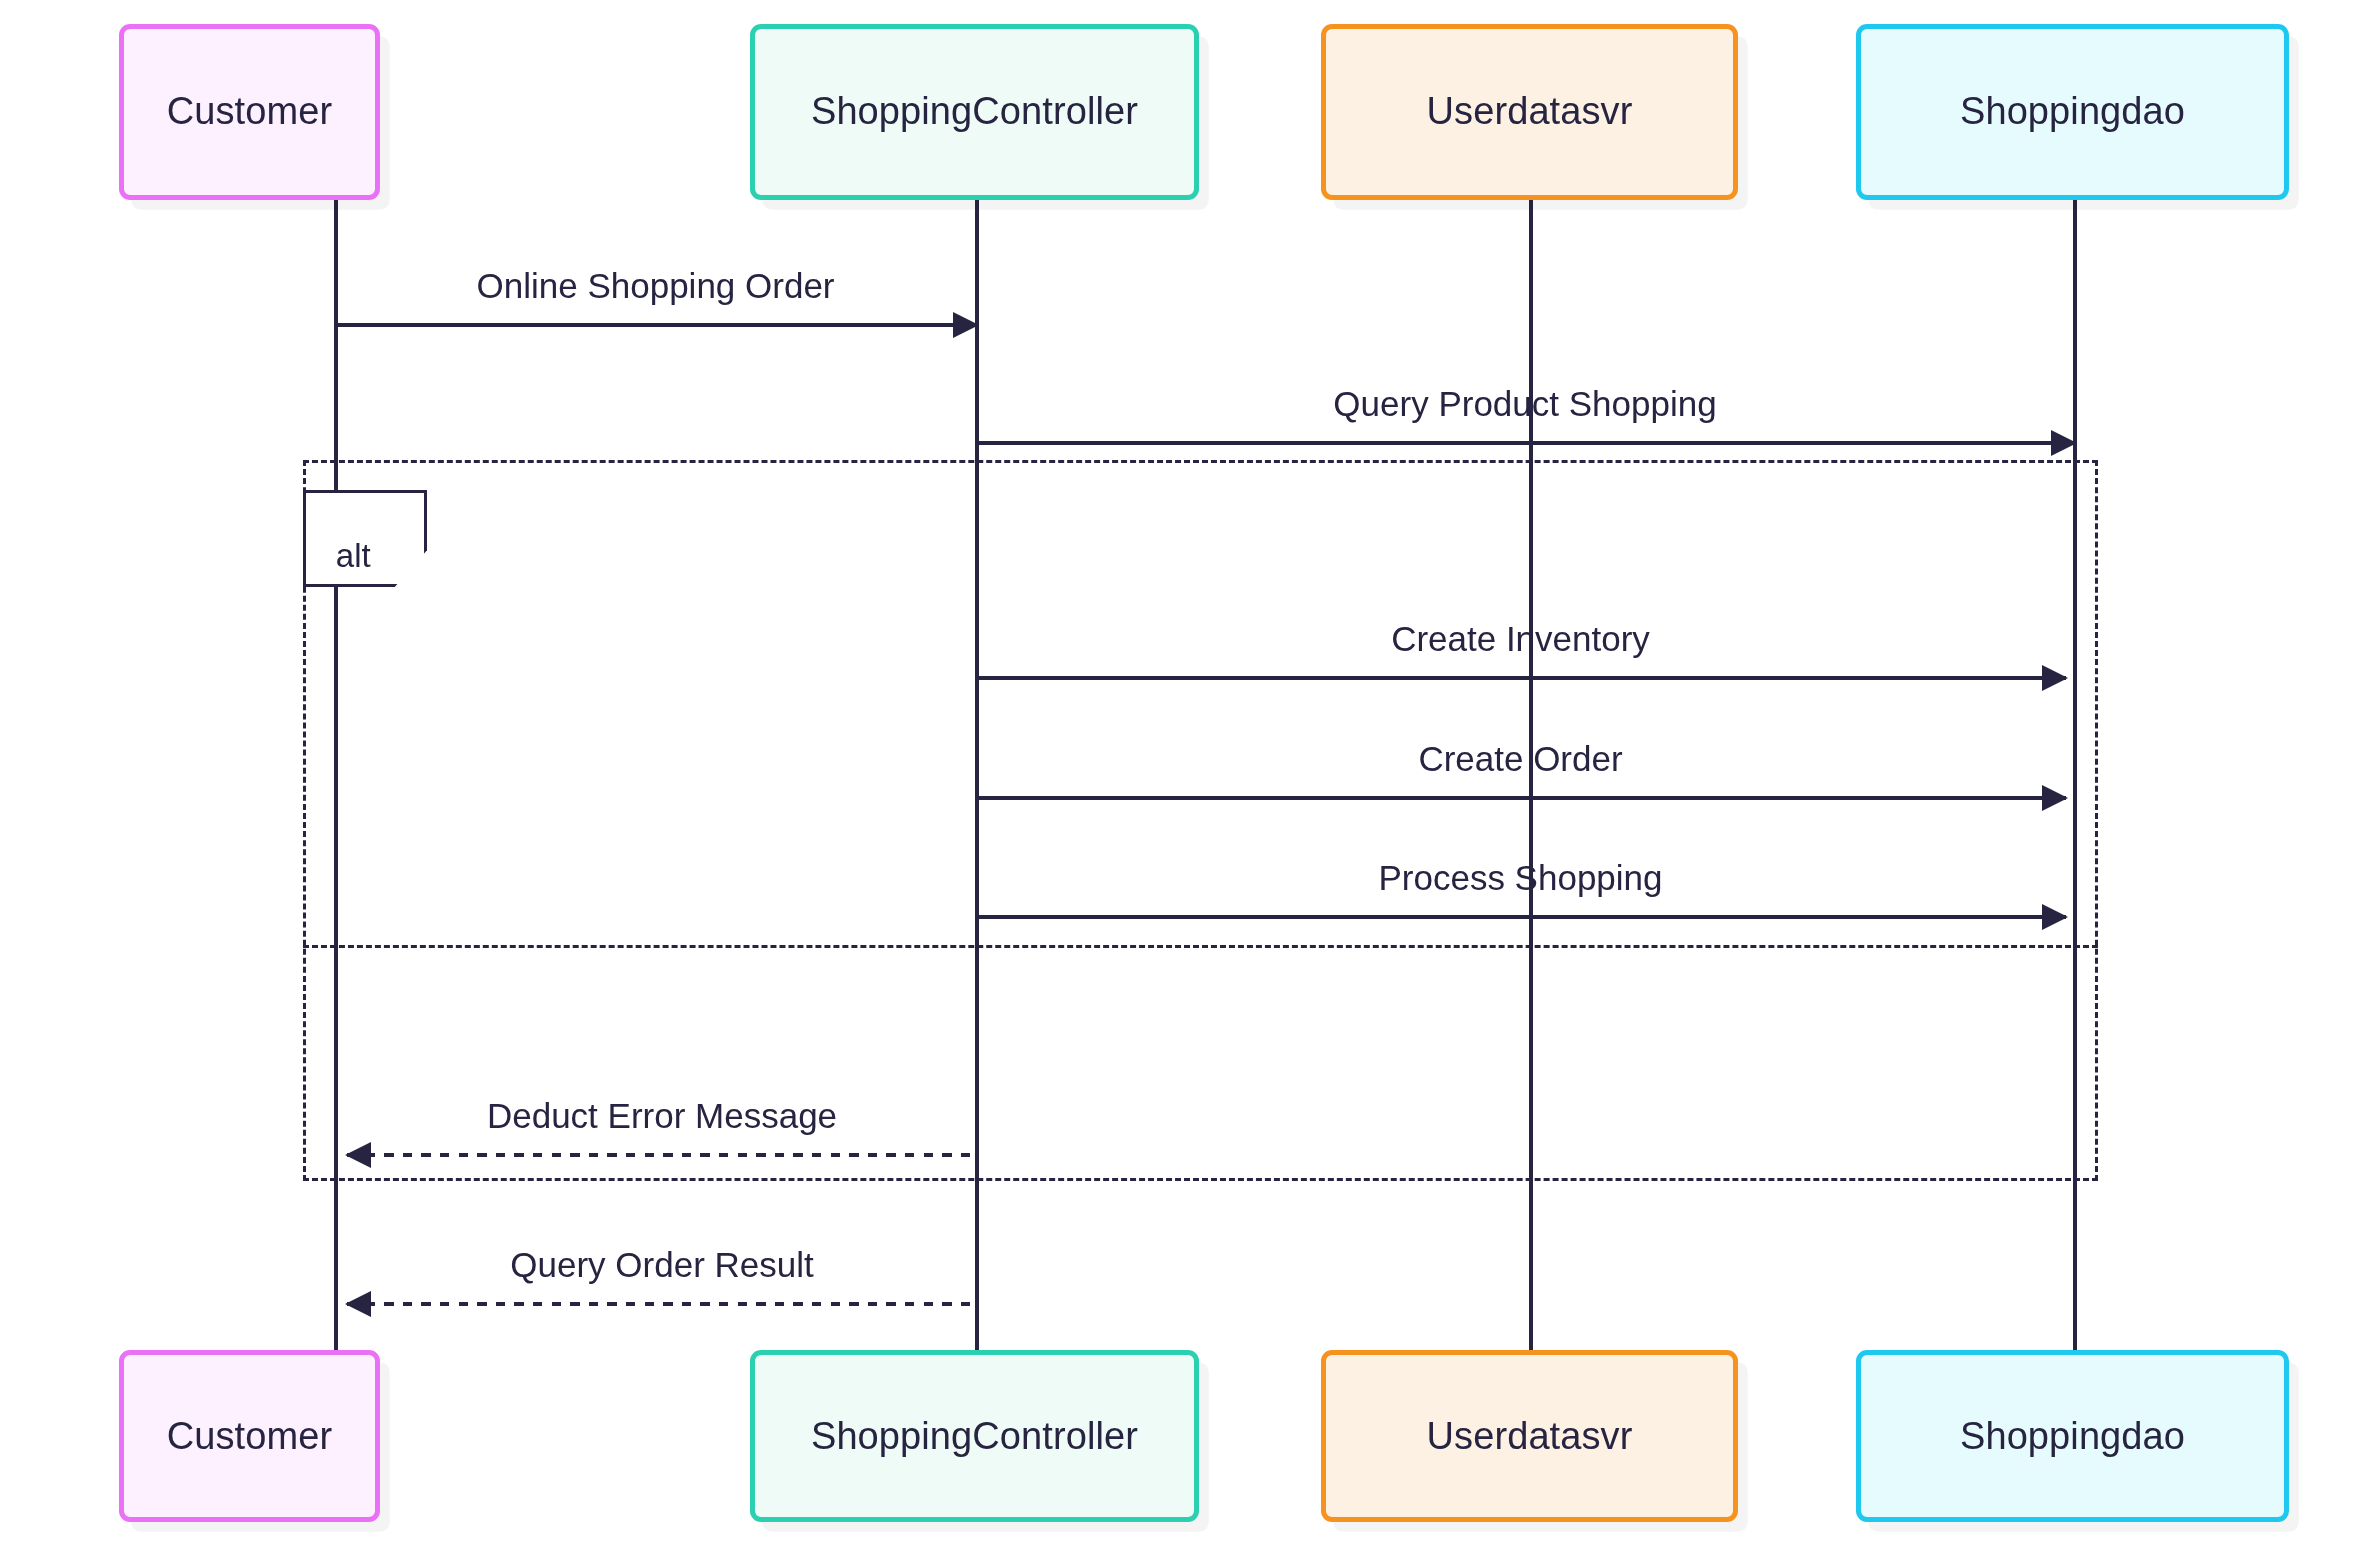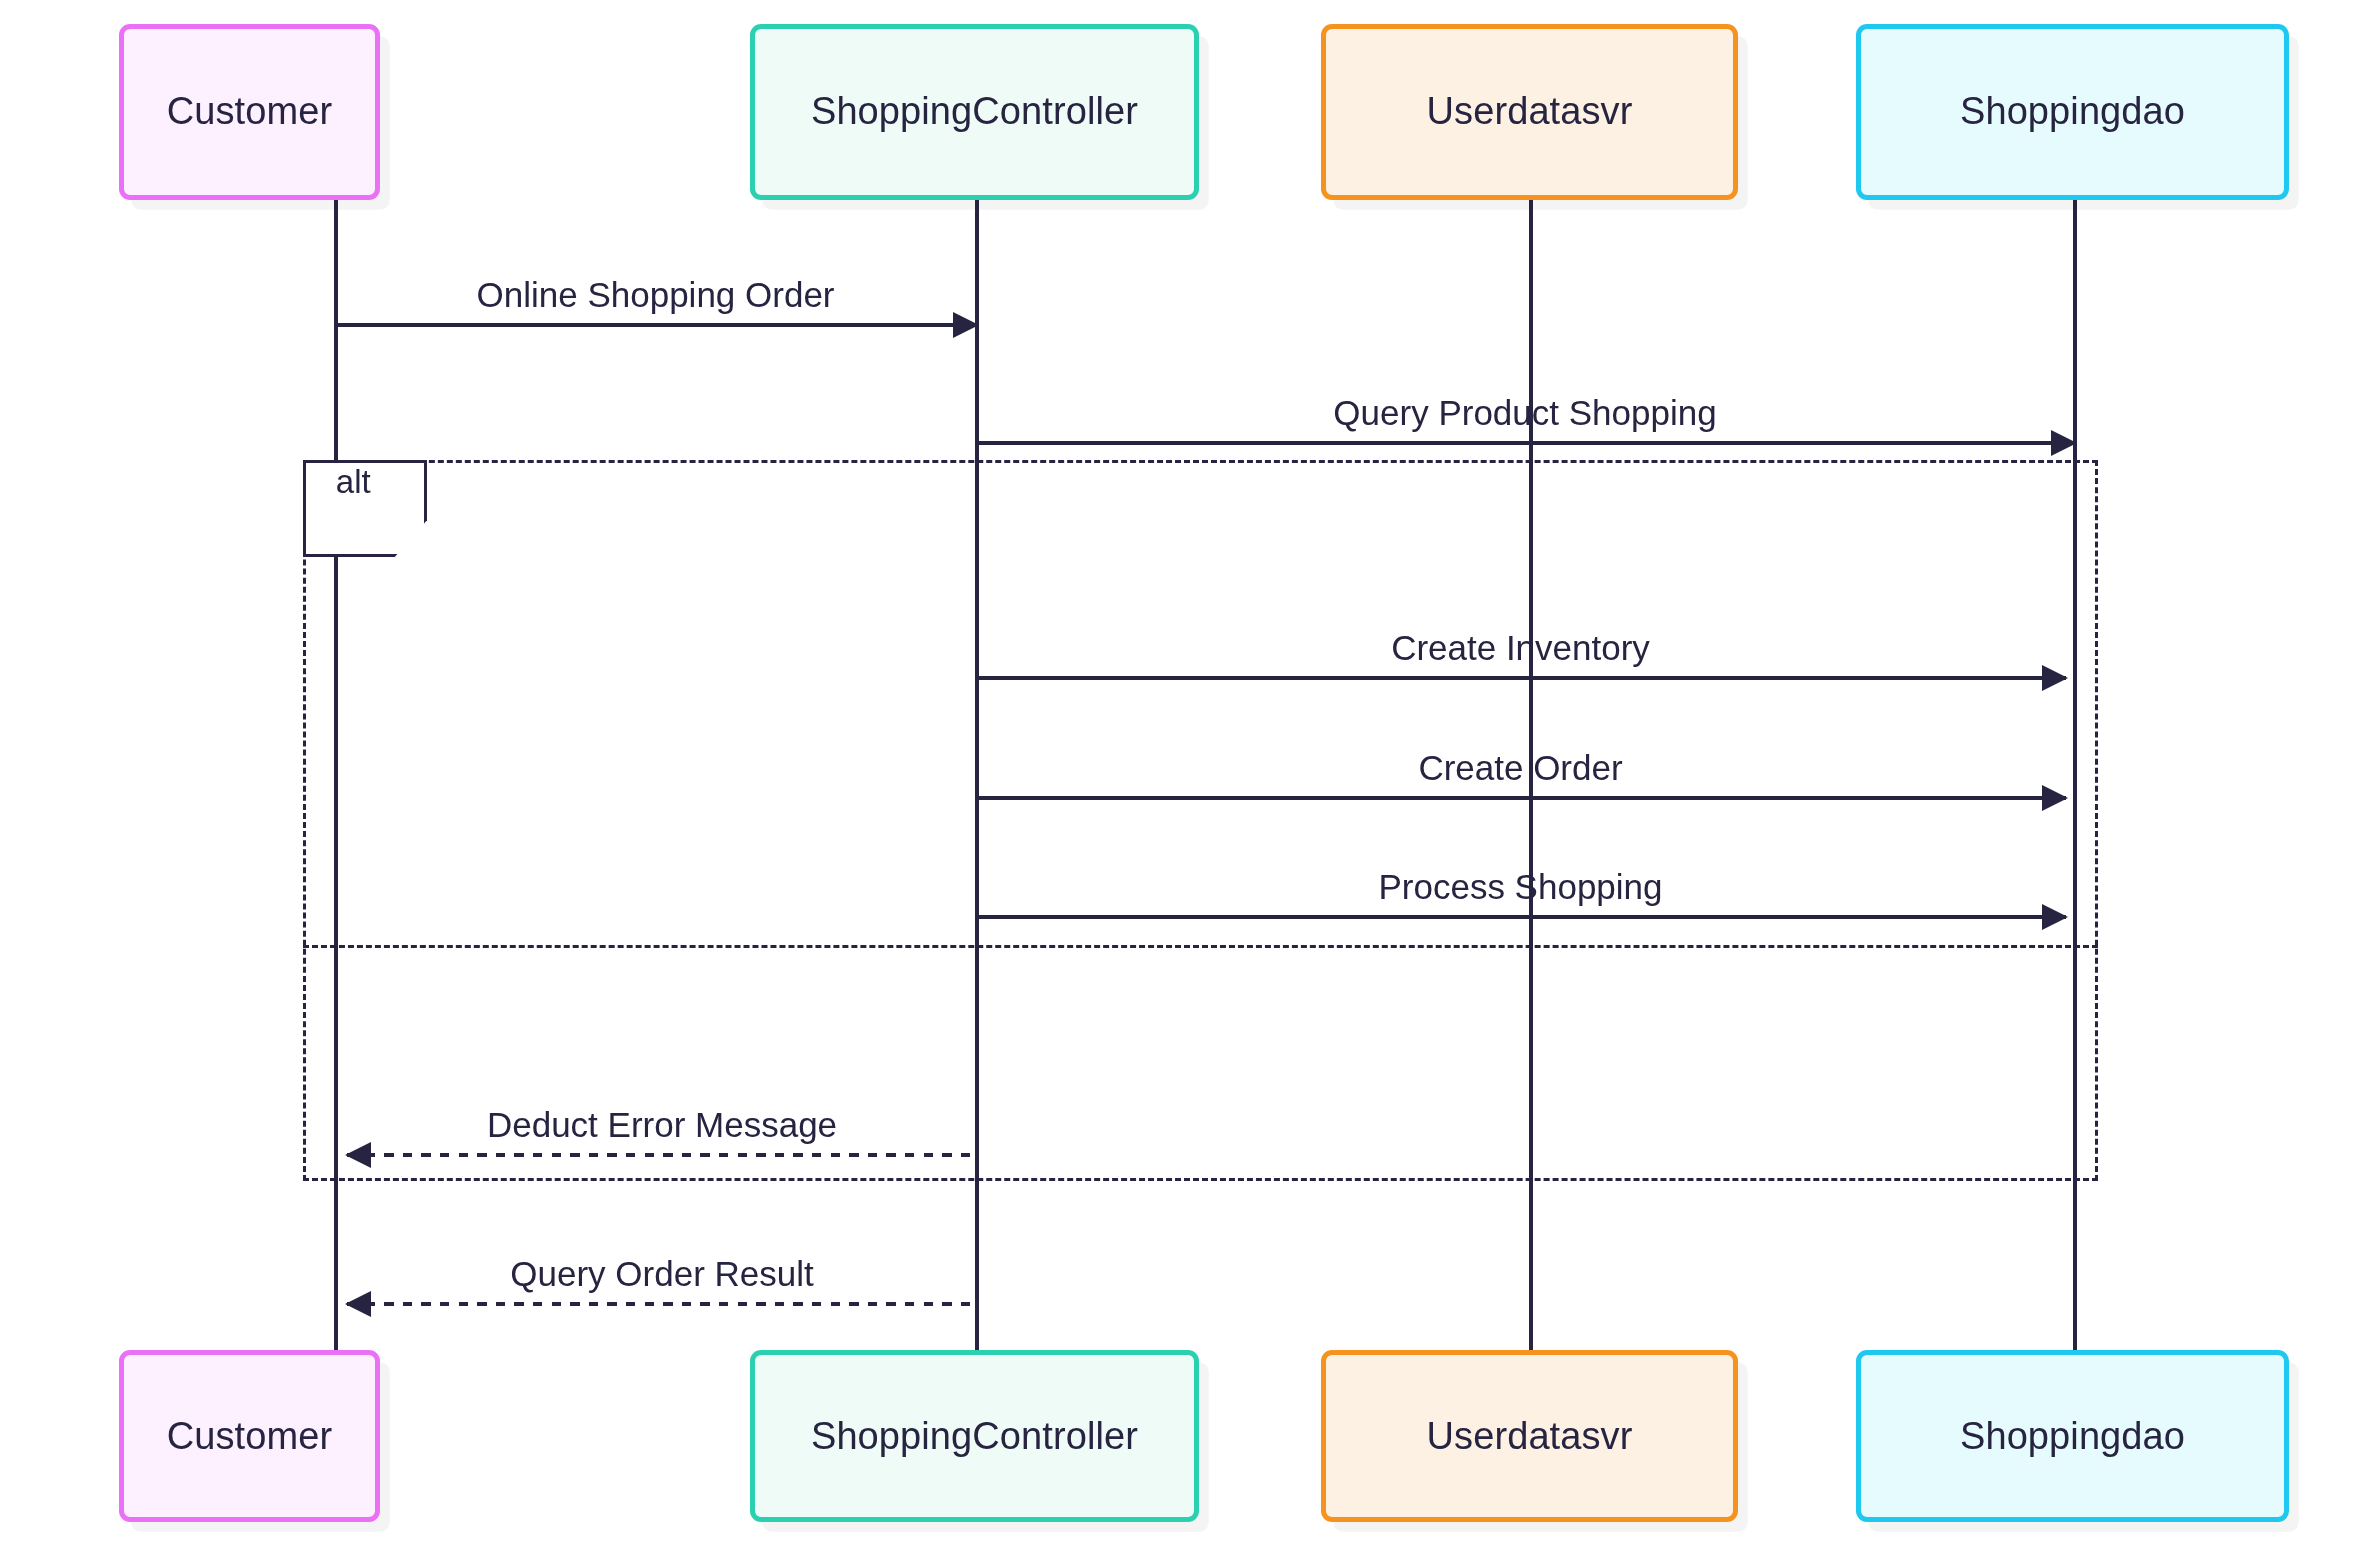--- a/index.html
+++ b/index.html
@@ -77,21 +77,21 @@
     border-left: 26px solid #262440;
   }
   .arrowhead.left {
     left: -1.9px;
     border-top: 13px solid transparent;
     border-bottom: 13px solid transparent;
     border-right: 26px solid #262440;
   }
   .msg .mlabel {
     position: absolute;
-    bottom: 8px;
+    bottom: 17px;
     width: 100%;
     text-align: center;
     font-size: 35px;
     color: #262440;
     white-space: nowrap;
     font-family: "Liberation Sans", sans-serif;
   }
 
   
   .alt-frame {
@@ -106,24 +106,25 @@
     height: 0;
     border-top: 3.7px dashed #262440;
   }
   .alt-tag {
     position: absolute;
     box-sizing: border-box;
     background: #ffffff;
     border: 3.1px solid #262440;
     border-bottom-right-radius: 0;
     display: flex;
-    align-items: flex-start;
+    align-items: flex-end;
     justify-content: center;
     clip-path: polygon(0 0, 100% 0, 100% 62%, 74% 100%, 0 100%);
     box-shadow: 8.7px 8.7px 0 -1.2px rgba(0,0,0,0.05);
+    margin-top: 30px;
   }
   .alt-tag-inner {
     font-size: 33px;
     color: #262440;
     padding-right: 23.5px;
     padding-bottom: 8.7px;
     font-family: "Liberation Sans", sans-serif;
   }
   .alt-cond {
     position: absolute;

